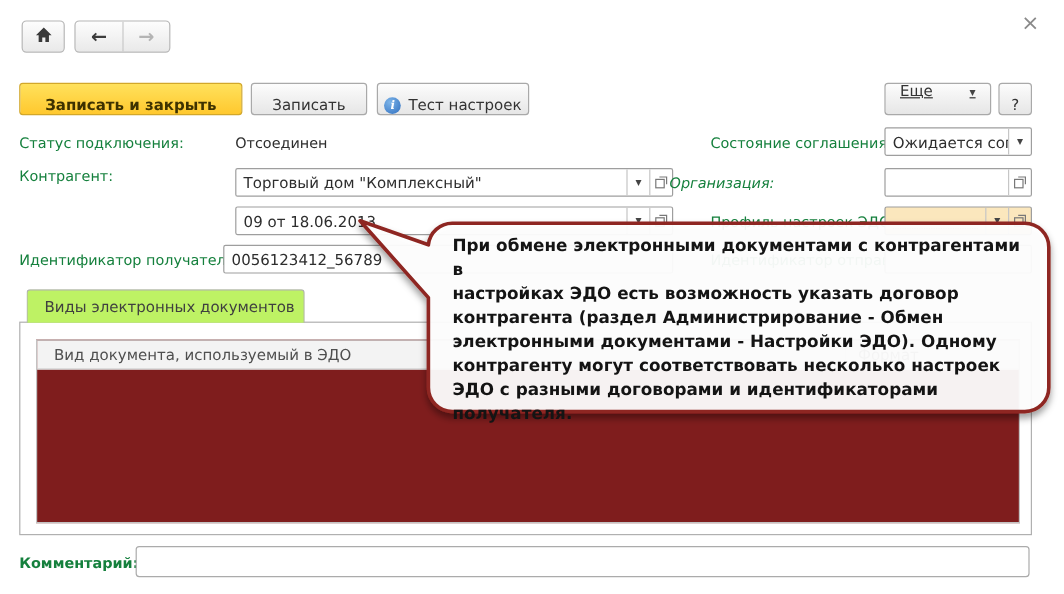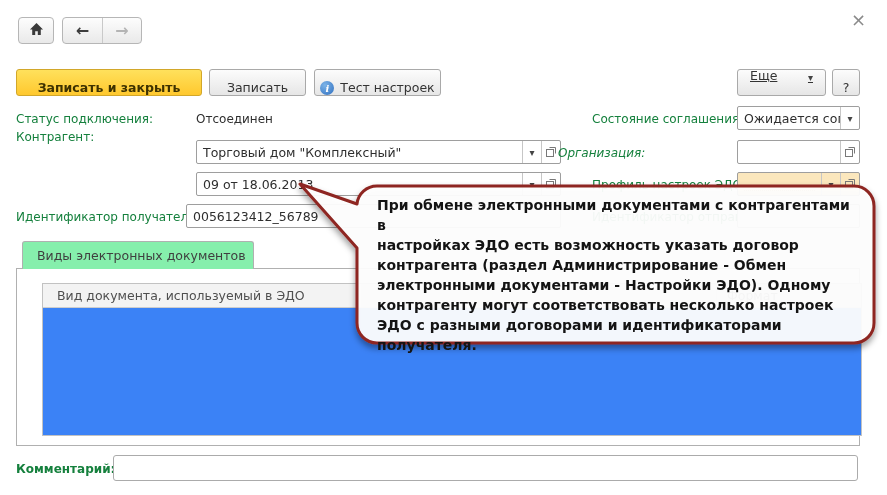--- a/index.html
+++ b/index.html
@@ -47,28 +47,28 @@
   }
   .field .txt { flex:1; display:flex; align-items:center; padding:0 6px; font-size:12.5px;
     color:#2e2e2e; white-space:nowrap; overflow:hidden; }
   .field .cbtn { width:19px; display:flex; align-items:center; justify-content:center;
     border-left:1px solid #c6c6c6; cursor:pointer; background:transparent; }
   .field.required { background:#fbe7bd; }
   .field.required .txt span { width:100%; border-bottom:1px dotted #caa064; height:14px; }
   .open-ico svg, .cbtn svg { display:block; }
   
   .tab {
-    position:absolute; left:22px; top:241px; width:232px; height:28px; background:#86efac;
+    position:absolute; left:22px; top:241px; width:232px; height:28px; background:#bef264;
     border:1px solid #b0b0b0; border-bottom:none; border-radius:3px 3px 0 0; z-index:2;
     display:flex; align-items:center; padding-left:14px; font-size:12.5px; color:#3f3f3f; cursor:pointer;
   }
   .tabpanel { position:absolute; left:16px; top:268px; width:844px; height:178px;
     border:1px solid #b0b0b0; background:#fff; }
   .grid { position:absolute; left:30px; top:283px; width:820px; height:153px;
-    border:1px solid #c2c2c2; background:#3b82f6;margin-left:12px; }
+    border:1px solid #c2c2c2; background:#7f1d1d; }
   .grid .hdr { height:24px; background:#f3f3f3; border-bottom:1px solid #cdcdcd;
     display:flex; align-items:center; font-size:12.5px; color:#4f4f4f; }
   .grid .hdr .c1 { flex:1; padding-left:14px; }
   .grid .hdr .c2 { width:145px; border-left:1px solid #dcdcdc; padding-left:10px; height:100%;
     display:flex; align-items:center; }
   
   .callout-svg { position:absolute; left:0; top:0; z-index:50; pointer-events:none; }
   .callout-text {
     position:absolute; left:377px; top:195px; width:486px; z-index:51;
     font-size:14px; font-weight:bold; color:#141414; line-height:20px;
@@ -118,21 +118,21 @@
   <div class="lbl" style="left:16px;top:112px;">Статус подключения:</div>
   <div class="val" style="left:196px;top:112px;">Отсоединен</div>
   <div class="lbl" style="left:592px;top:112px;">Состояние соглашения:</div>
   <div class="field" style="left:737px;top:106px;width:123px;">
     <div class="txt">Ожидается согл</div>
     <div class="cbtn">
       <span class="chev">▾</span>
     </div>
   </div>
 
-  <div class="lbl" style="left:16px;top:130px;">Контрагент:</div>
+  <div class="lbl" style="left:16px;top:140px;">Контрагент:</div>
   <div class="field" style="left:196px;top:140px;width:365px;">
     <div class="txt">Торговый дом "Комплексный"</div>
     <div class="cbtn">
       <span class="chev">▾</span>
     </div>
     <div class="cbtn open-ico">
       <span>
           <svg width="12" height="12" viewBox="0 0 12 12">
             <rect x="1.5" y="3.5" width="7" height="7" fill="none" stroke="#787878"></rect>
             <path d="M4.5 1.5 H10.5 V7.5" fill="none" stroke="#787878"></path>

